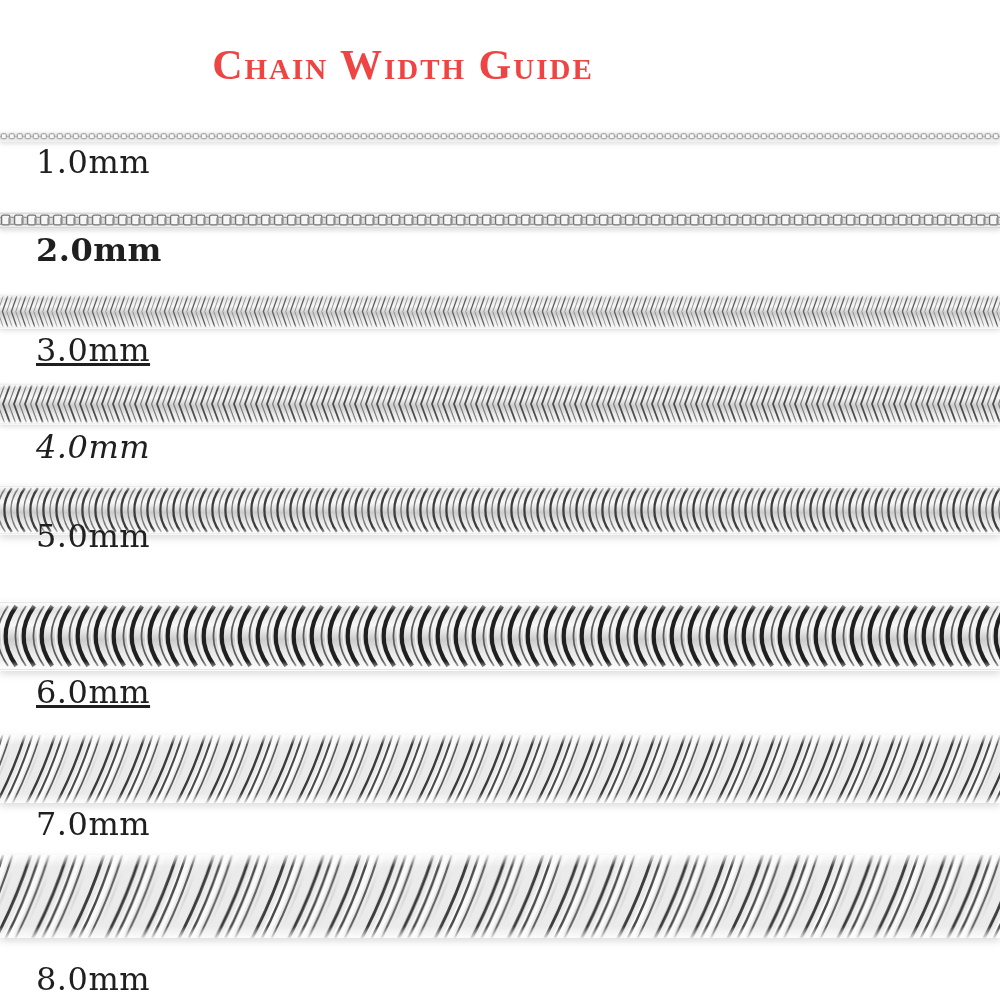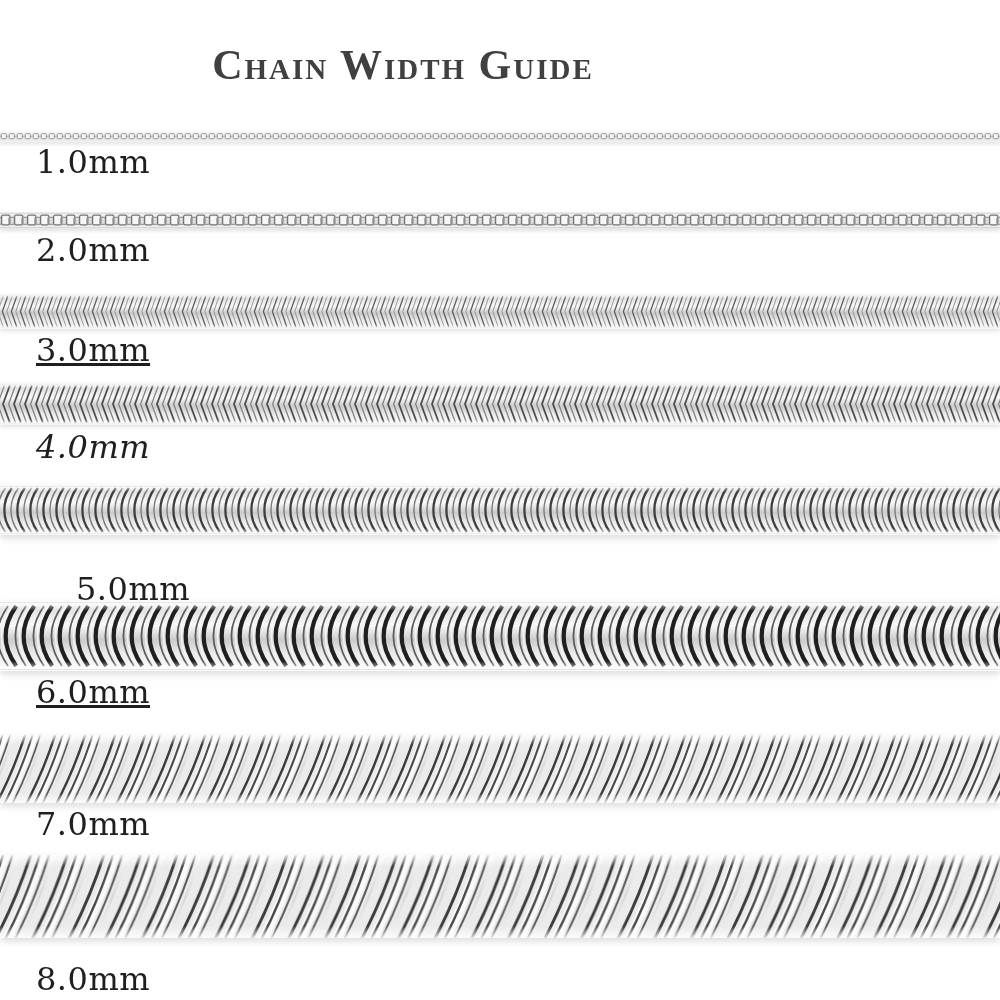--- a/index.html
+++ b/index.html
@@ -1,40 +1,40 @@
 <!DOCTYPE html>
 <html><head>
 <meta charset="utf-8">
 <style>
   html,body{margin:0;padding:0;background:#ffffff;}
   body{width:1000px;height:1000px;overflow:hidden;font-family:"DejaVu Serif",serif;}
   .guide{position:relative;width:1000px;height:1000px;background:#ffffff;}
   .title{
     position:absolute;top:16px;left:0;width:806px;text-align:center;
     font-family:"Liberation Serif",serif;font-variant:small-caps;
-    font-size:42px;font-weight:600;letter-spacing:2px;color:#404040;line-height:1;
+    font-size:42px;font-weight:600;letter-spacing:2px;color:#ef4444;line-height:1;
   }
   .band{position:absolute;left:0;width:1000px;overflow:hidden;}
   .band svg{display:block;width:100%;height:100%;}
   .soft::after{
     content:'';position:absolute;left:0;top:0;right:0;bottom:0;pointer-events:none;
     background:linear-gradient(180deg,rgba(255,255,255,.85),rgba(255,255,255,0) 14%,rgba(255,255,255,0) 86%,rgba(255,255,255,.85));
   }
   .shadow-sm{box-shadow:0 2px 4px rgba(90,90,90,.18);}
   .shadow-md{box-shadow:0 3px 7px rgba(90,90,90,.22);}
   .label{
     position:absolute;left:36px;font-size:32px;line-height:1.05;
     color:#1f1f1f;letter-spacing:.5px;white-space:nowrap;
   }
   
   #band1{top:131px;height:11px;} #label1{top:146px;}
-  #band2{top:212px;height:17px;} #label2{top:234px;}
+  #band2{top:212px;height:17px;} #label2{top:234px;font-weight:bold;}
   #band3{top:294px;height:35px;} #label3{top:334px;text-decoration:underline;}
   #band4{top:383px;height:42px;} #label4{top:431px;font-style:italic;}
-  #band5{top:485px;height:50px;} #label5{top:573px;margin-left:40px;}
+  #band5{top:485px;height:50px;} #label5{top:520px;}
   #band6{top:601px;height:70px;} #label6{top:676px;text-decoration:underline;}
   #band7{top:735px;height:68px;} #label7{top:808px;}
   #band8{top:855px;height:83px;} #label8{top:963px;}
   .defs-holder{position:absolute;width:0;height:0;overflow:hidden;}
 </style>
 </head>
 <body>
 
 <svg class="defs-holder" aria-hidden="true">
   <defs>

